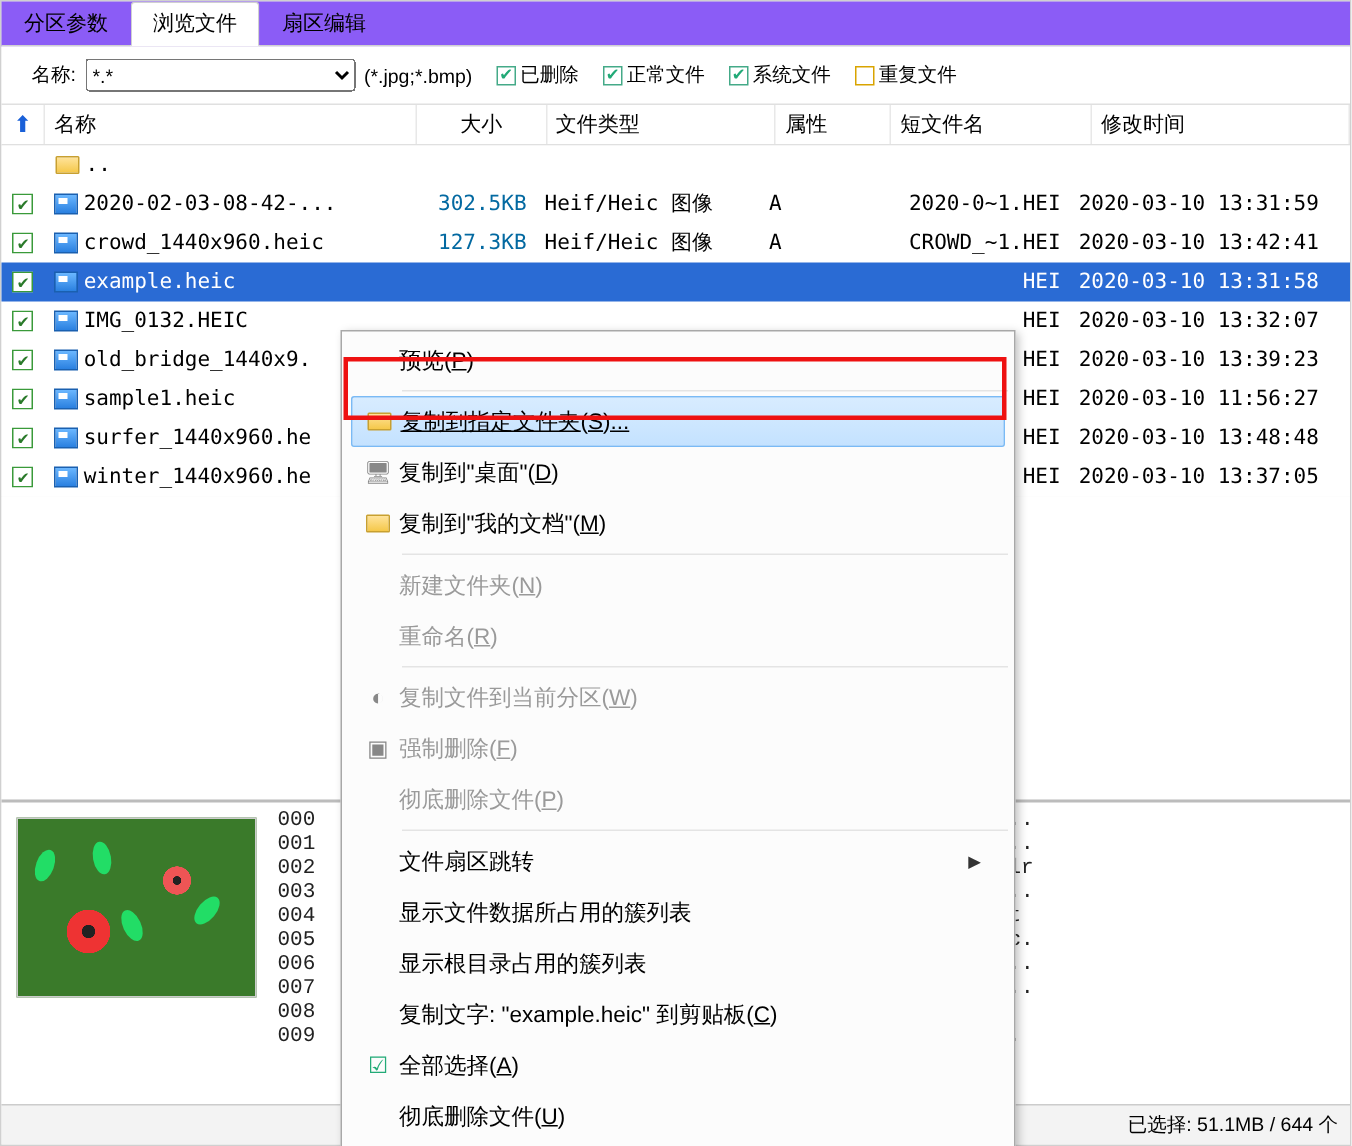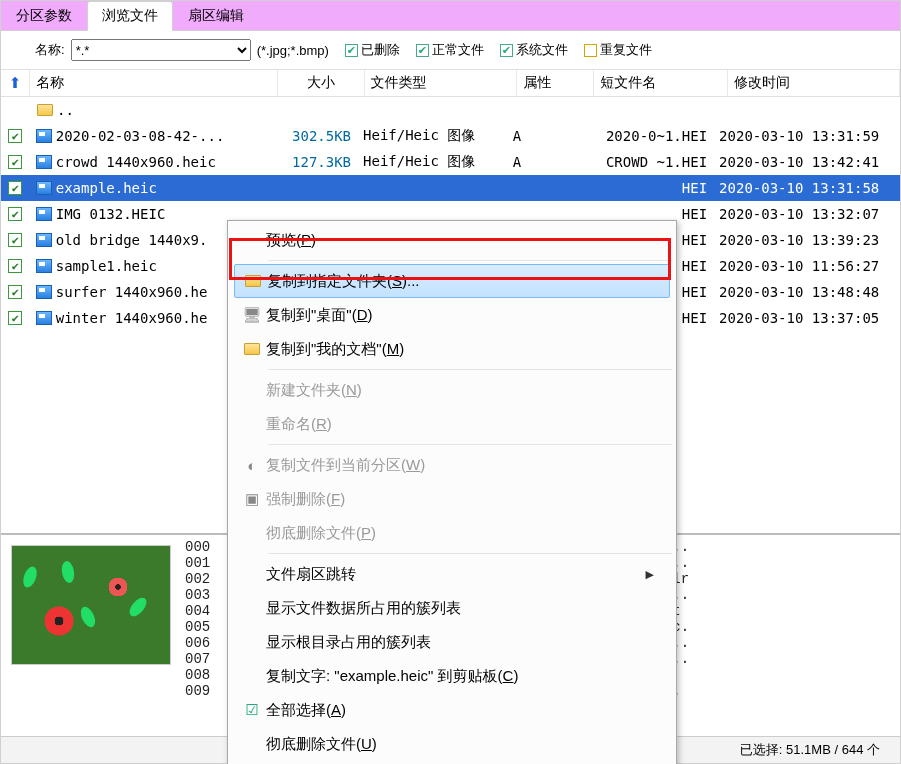--- a/index.html
+++ b/index.html
@@ -1,21 +1,21 @@
 <!DOCTYPE html>
 <html><head>
 <meta charset="utf-8">
 <style>
   * { box-sizing: border-box; margin: 0; padding: 0; }
   body { font-family: "Microsoft YaHei", Tahoma, sans-serif; font-size: 13px; background: #fff; width: 901px; height: 764px; overflow: hidden; position: relative; color: #000; }
   .window { width: 901px; height: 764px; border: 1px solid #d0d0d0; background: #f5f5f5; display: flex; flex-direction: column; }
-  .tabs { display: flex; background: #f0abfc; border-bottom: 1px solid #d0d0d0; }
+  .tabs { display: flex; background: #8b5cf6; border-bottom: 1px solid #d0d0d0; }
   .tab { padding: 5px 14px; border: 1px solid transparent; border-bottom: none; cursor: pointer; font-size: 14px; }
   .tab.active { background: #fff; border-color: #d0d0d0; border-bottom: 1px solid #fff; margin-bottom: -1px; border-radius: 3px 3px 0 0; }
-  .filter-bar { display: flex; align-items: center; padding: 8px 14px; background: #fff; border-bottom: 1px solid #e0e0e0; gap: 6px; }
+  .filter-bar { display: flex; align-items: center; padding: 8px 0; background: #fff; border-bottom: 1px solid #e0e0e0; gap: 6px; }
   .filter-bar .lbl { margin-left: 20px; }
   .filter-bar select { width: 180px; height: 22px; font-size: 13px; }
   .chk { display: inline-flex; align-items: center; gap: 3px; margin-left: 10px; }
   .chkbox { width: 13px; height: 13px; border: 1px solid #4a8; display: inline-flex; align-items: center; justify-content: center; font-size: 11px; color: #2a7; line-height: 1; }
   .chkbox.unchecked { border-color: #d9a400; color: transparent; }
   .headers { display: flex; background: #fff; border-bottom: 1px solid #e0e0e0; font-size: 14px; }
   .headers .col { padding: 4px 6px; border-right: 1px solid #e8e8e8; }
   .col-chk { width: 30px; display:flex; align-items:center; justify-content:center; }
   .col-name { width: 260px; display:flex; align-items:center; gap:4px; }
   .col-size { width: 90px; text-align: center; }
@@ -40,27 +40,27 @@
   .ficon::after { content:""; position:absolute; left:2px; top:2px; width:6px; height:4px; background:#fff; }
   .folder-icon { width:16px; height:12px; background:linear-gradient(#ffe39a,#f5c84a); border:1px solid #c8a030; border-radius:1px; display:inline-block; }
   .up-icon { color:#1a60d8; font-size:15px; }
   .preview-area { display:flex; border-top:2px solid #bcbcbc; background:#fff; flex:1; }
   .thumb { width:180px; padding:10px; }
   .thumb-img { width:160px; height:120px; border:1px solid #ccc; background:#3a7a2a; position:relative; overflow:hidden; }
   .flower1 { position:absolute; width:34px; height:34px; border-radius:50%; background:radial-gradient(circle,#222 0 18%, #e33 19% 60%, transparent 61%); left:30px; top:58px; }
   .flower2 { position:absolute; width:22px; height:22px; border-radius:50%; background:radial-gradient(circle,#222 0 18%, #e55 19% 60%, transparent 61%); left:95px; top:30px; }
   .leaf { position:absolute; width:12px; height:22px; background:#2d6; border-radius:50% 50% 50% 50%; transform:rotate(20deg); }
   .hexdump { font-family: "SimSun","Courier New",monospace; font-size:14px; white-space:pre; padding:4px 0 0 4px; color:#222; overflow:hidden; flex:1; }
-  .status { border-top:1px solid #ccc; background:#f3f3f3; text-align:right; padding:4px 20px; font-size:13px; }
+  .status { border-top:1px solid #ccc; background:#f3f3f3; text-align:right; padding:4px 8px; font-size:13px; }
   
   .ctxmenu { position:absolute; left:227px; top:192px; width:450px; background:#fcfcfc; border:1px solid #a8a8a8; box-shadow:2px 2px 6px rgba(0,0,0,.25); z-index:20; padding:2px 2px 6px 2px;margin-top:28px; }
   .ctxrow { display:flex; align-items:center; height:34px; padding:0 20px 0 8px; font-size:15px; cursor:default; }
   .ctxrow.sep { height:0; border-top:1px solid #e4e4e4; margin:3px 2px 3px 38px; padding:0; }
   .ctxrow .cicon { width:28px; display:inline-flex; justify-content:center; color:#888; }
-  .ctxrow.hl { background:linear-gradient(#d8ecff,#c4e2ff); border:1px solid #7abaf5; border-radius:2px; margin:0 4px; padding:0 16px 0 4px; }
+  .ctxrow.hl { background:linear-gradient(#d8ecff,#c4e2ff); border:1px solid #7abaf5; border-radius:2px; margin:0 4px; padding:0 16px 0 4px;text-decoration:underline; }
   .ctxrow.disabled { color:#9a9a9a; }
   .ctxrow .arrow { margin-left:auto; font-size:11px; color:#333; }
   .highlight-box { position:absolute; border:3px solid #e11; left:229px; top:238px; width:442px; height:42px; z-index:30; pointer-events:none; }
   u { text-decoration: underline; }
 </style>
 </head>
 <body>
 
 <div class="window">
 

